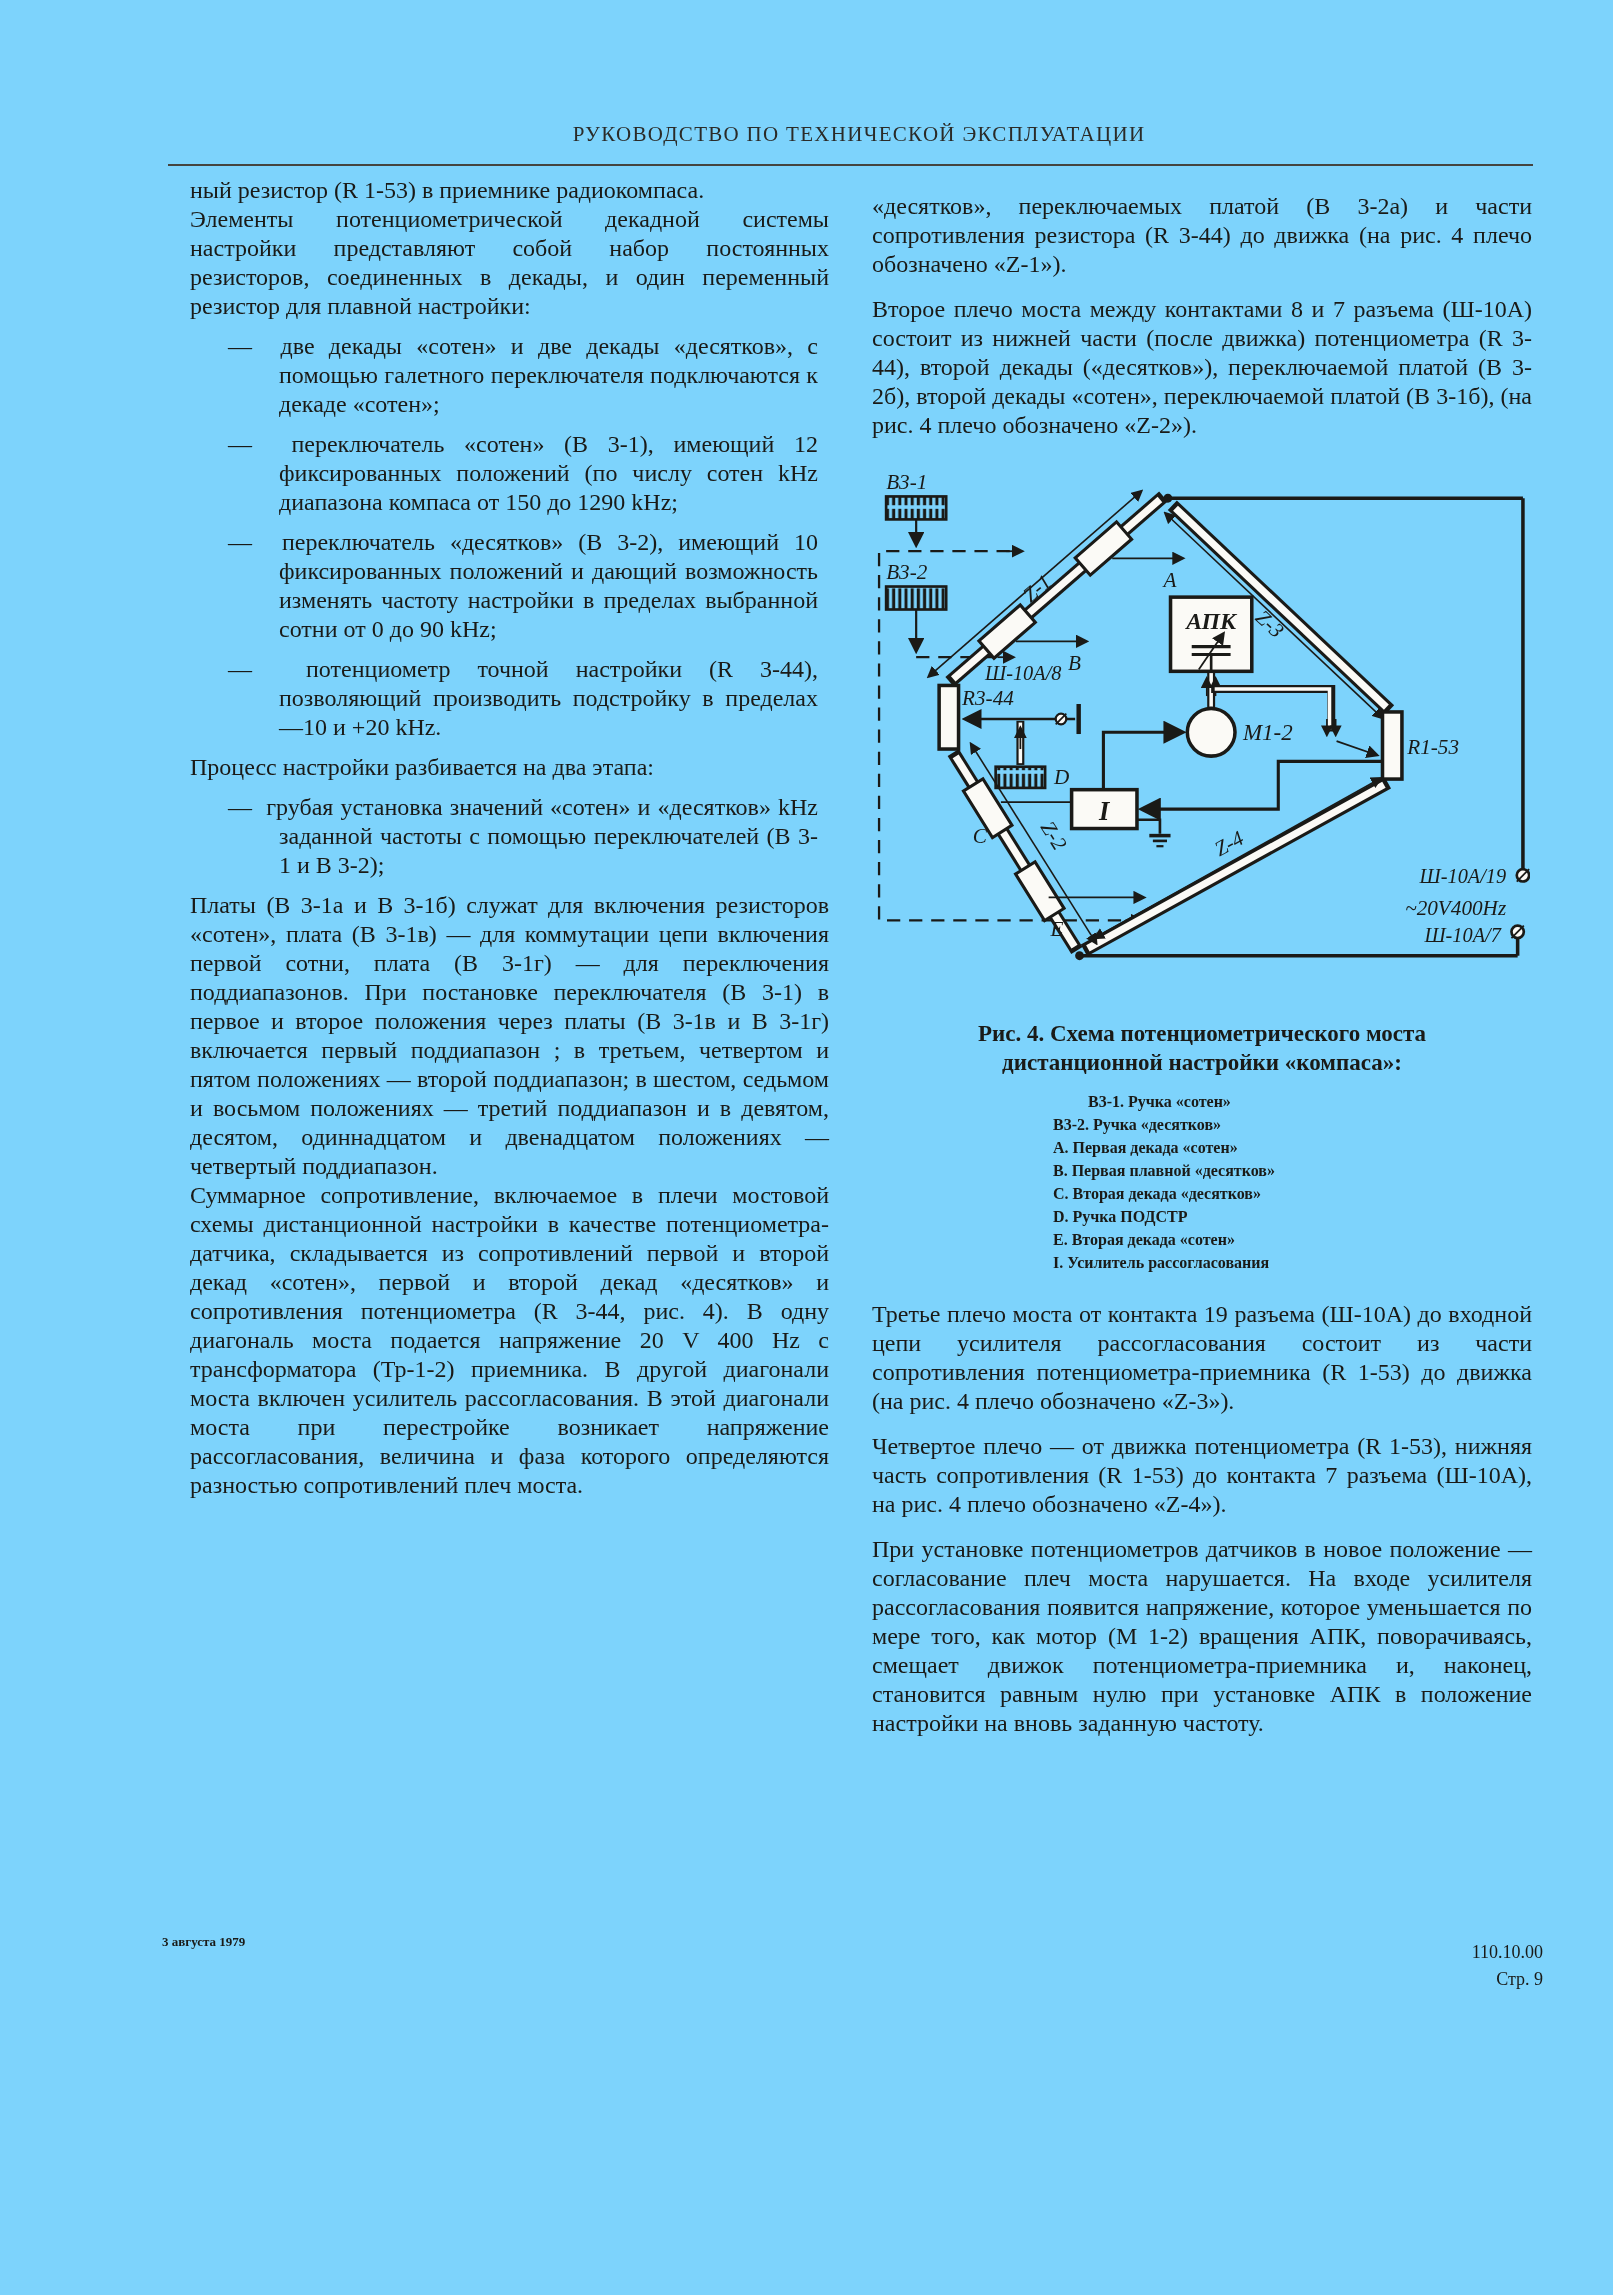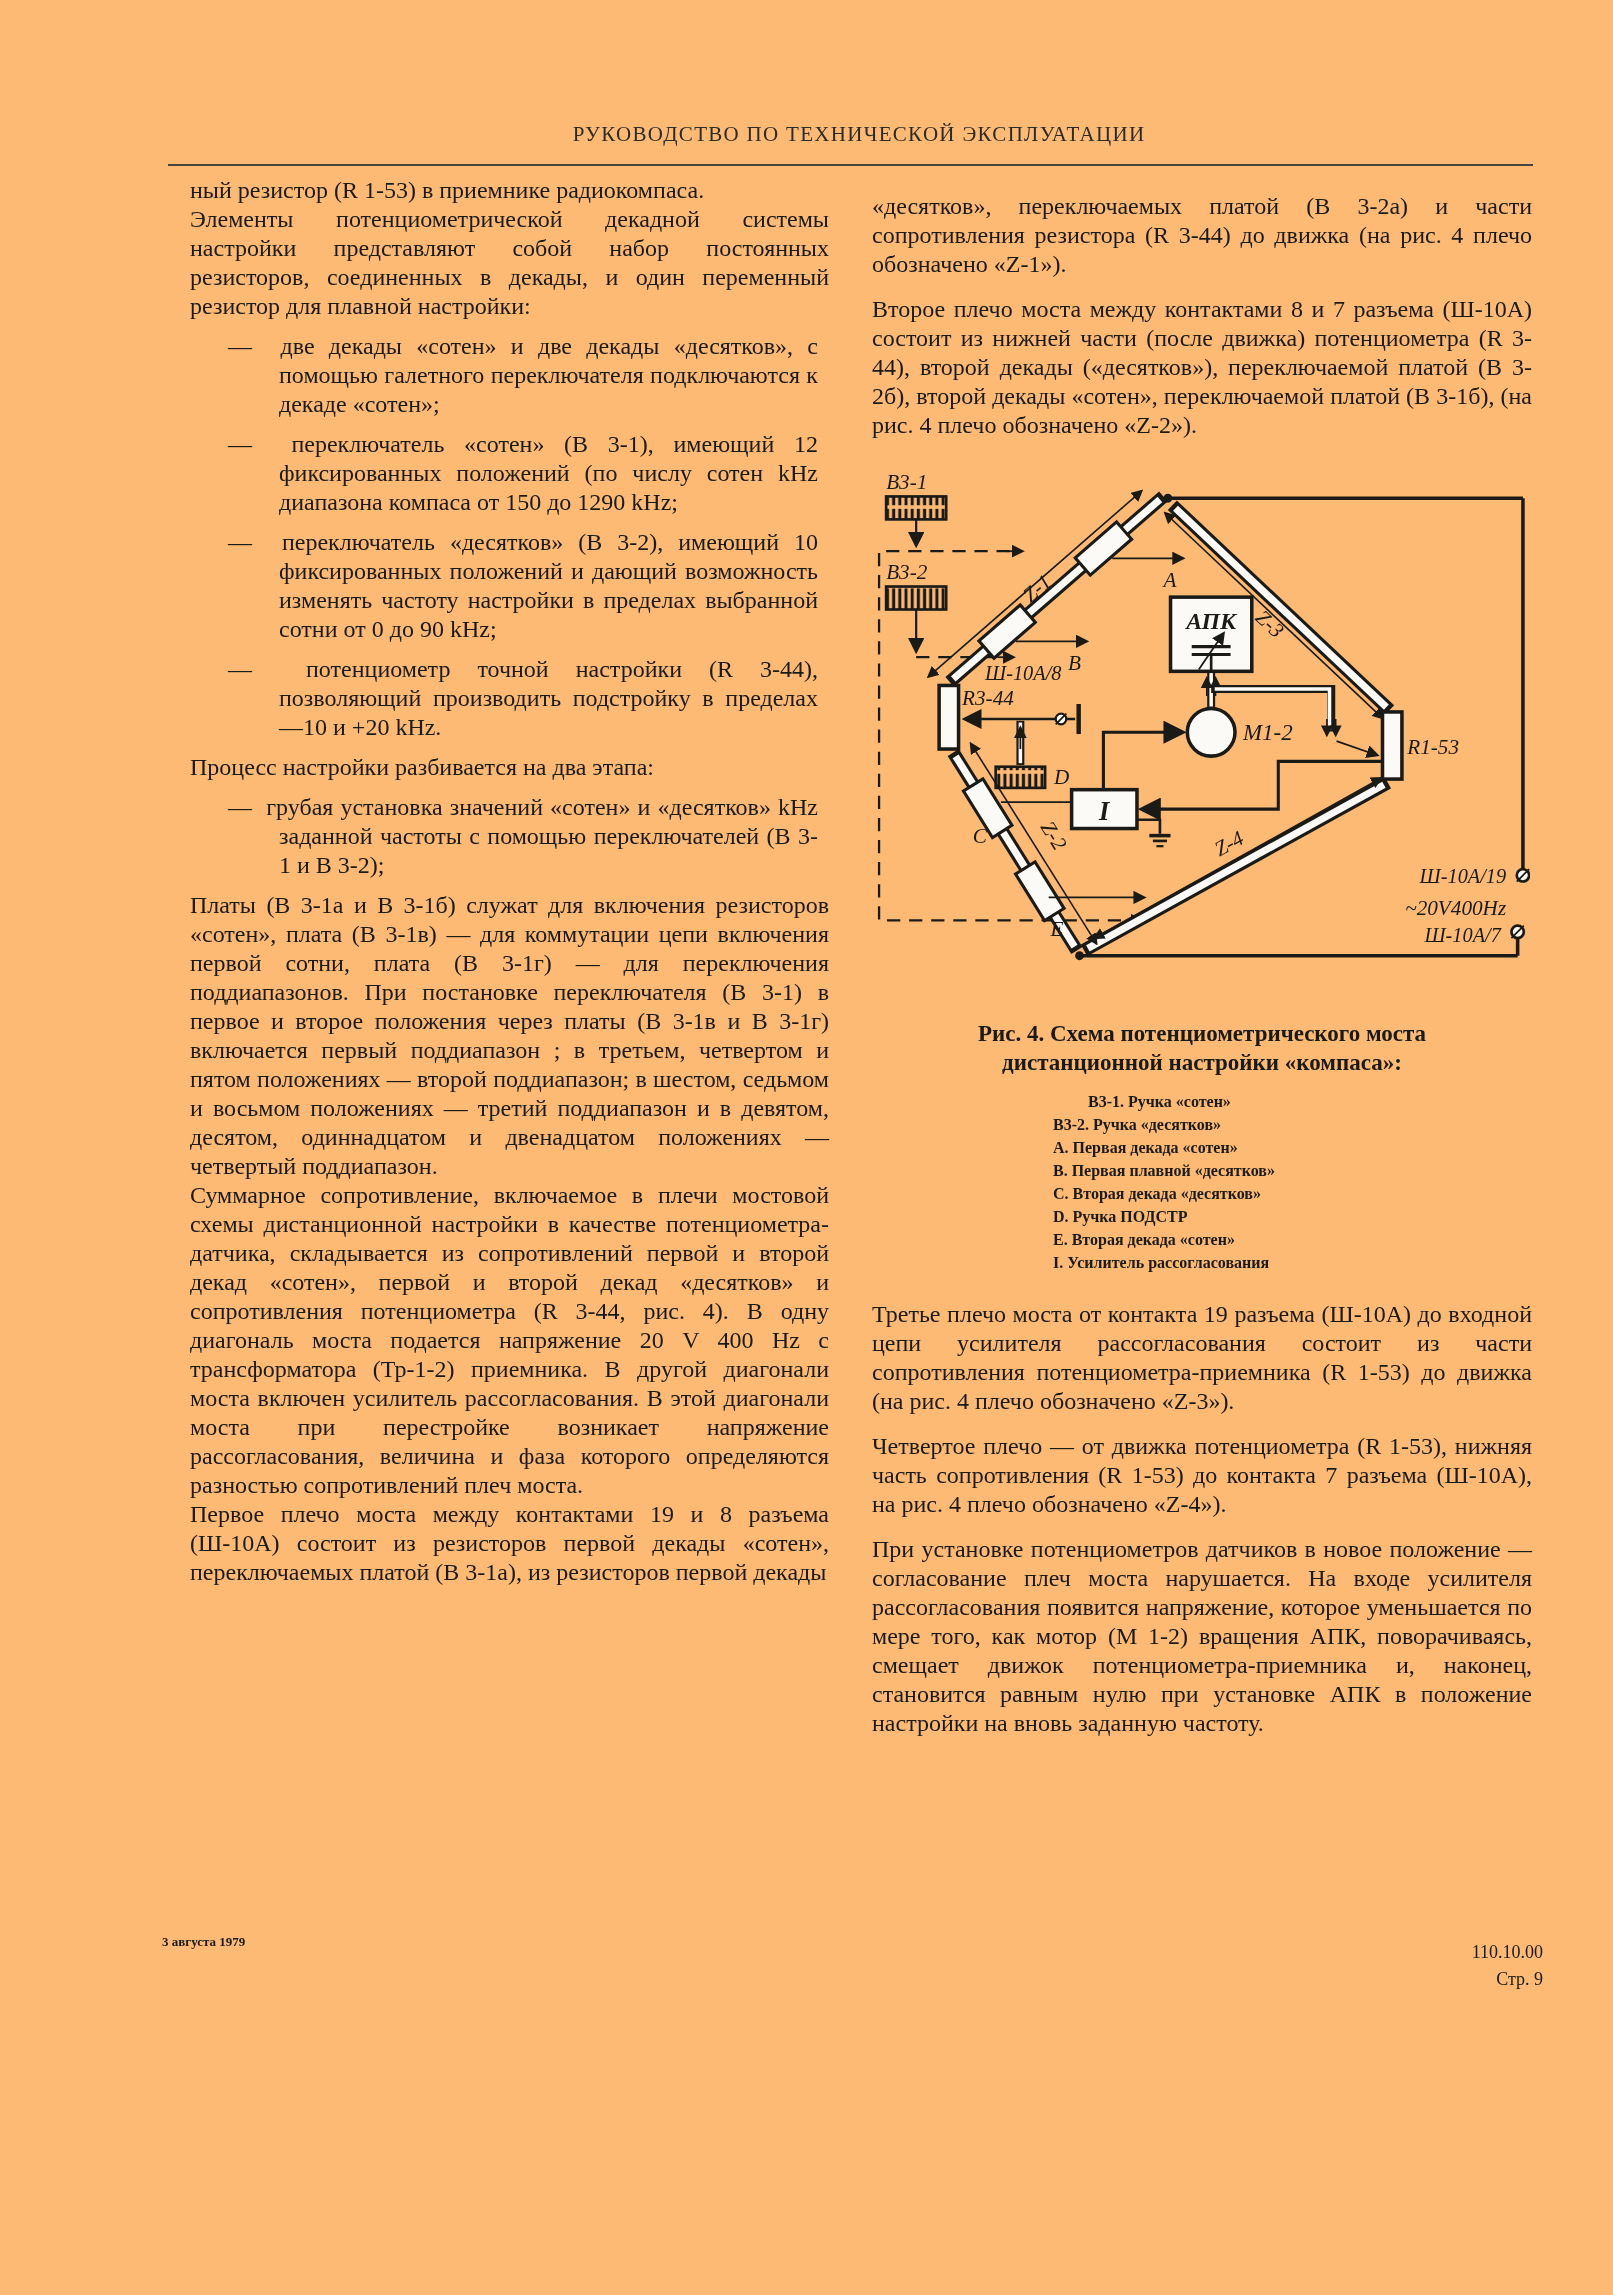--- a/index.html
+++ b/index.html
@@ -1,19 +1,19 @@
 <!DOCTYPE html>
 <html style="font-size:14px"><head>
 <meta charset="utf-8">
 <style>
   html,body{margin:0;padding:0;background:#888;}
   .page{
     position:relative;
     width:1614px;height:2295px;
-    background:#fdba74;
+    background:#7dd3fc;
     font-family:"Liberation Serif", serif;
     color:#1a1a17;
     overflow:hidden;
   }
   .hdr{
     position:absolute;left:190px;top:122px;width:1338px;
     text-align:center;font-size:21px;letter-spacing:1.3px;
     color:#2b2b28;
   }
   .hdr-rule{
@@ -53,21 +53,20 @@
         <div class="jp li">—&nbsp;&nbsp;переключатель «сотен» (В 3-1), имеющий 12 фиксированных положений (по числу сотен kHz диапазона компаса от 150 до 1290 kHz;</div>
         <div class="jp li">—&nbsp;&nbsp;переключатель «десятков» (В 3-2), имеющий 10 фиксированных положений и дающий возможность изменять частоту настройки в пределах выбранной сотни от 0 до 90 kHz;</div>
         <div class="jp li">—&nbsp;&nbsp;потенциометр точной настройки (R 3-44), позволяющий производить подстройку в пределах —10 и +20 kHz.</div>
       </div>
     <p class="jp">Процесс настройки разбивается на два этапа:</p>
     <div>
         <div class="jp li">—&nbsp;&nbsp;грубая установка значений «сотен» и «десятков» kHz заданной частоты с помощью переключателей (В 3-1 и В 3-2);</div>
       </div>
     <p class="jp">Платы (В 3-1а и В 3-1б) служат для включения резисторов «сотен», плата (В 3-1в) — для коммутации цепи включения первой сотни, плата (В 3-1г) — для переключения поддиапазонов. При постановке переключателя (В 3-1) в первое и второе положения через платы (В 3-1в и В 3-1г) включается первый поддиапазон ; в третьем, четвертом и пятом положениях — второй поддиапазон; в шестом, седьмом и восьмом положениях — третий поддиапазон и в девятом, десятом, одиннадцатом и двенадцатом положениях — четвертый поддиапазон.</p>
     <p class="jp">Суммарное сопротивление, включаемое в плечи мостовой схемы дистанционной настройки в качестве потенциометра-датчика, складывается из сопротивлений первой и второй декад «сотен», первой и второй декад «десятков» и сопротивления потенциометра (R 3-44, рис. 4). В одну диагональ моста подается напряжение 20 V 400 Hz с трансформатора (Тр-1-2) приемника. В другой диагонали моста включен усилитель рассогласования. В этой диагонали моста при перестройке возникает напряжение рассогласования, величина и фаза которого определяются разностью сопротивлений плеч моста.</p>
-    <p class="jp">Первое плечо моста между контактами 19 и 8 разъема (Ш-10А) состоит из резисторов первой декады «сотен», переключаемых платой (В 3-1а), из резисторов первой декады</p>
   </div>
 
   <div class="col right">
     <p class="jp rp">«десятков», переключаемых платой (В 3-2а) и части сопротивления резистора (R 3-44) до движка (на рис. 4 плечо обозначено «Z-1»).</p>
     <p class="jp rp">Второе плечо моста между контактами 8 и 7 разъема (Ш-10А) состоит из нижней части (после движка) потенциометра (R 3-44), второй декады («десятков»), переключаемой платой (В 3-2б), второй декады «сотен», переключаемой платой (В 3-1б), (на рис. 4 плечо обозначено «Z-2»).</p>
 
     <div class="figure">
       <svg class="schematic" width="658" height="553" viewBox="0 0 745 626" style="font-size:27px">
         <defs>
           <marker id="ah" viewBox="0 0 10 10" refX="8" refY="5" markerWidth="7.5" markerHeight="7.5" orient="auto-start-reverse">

